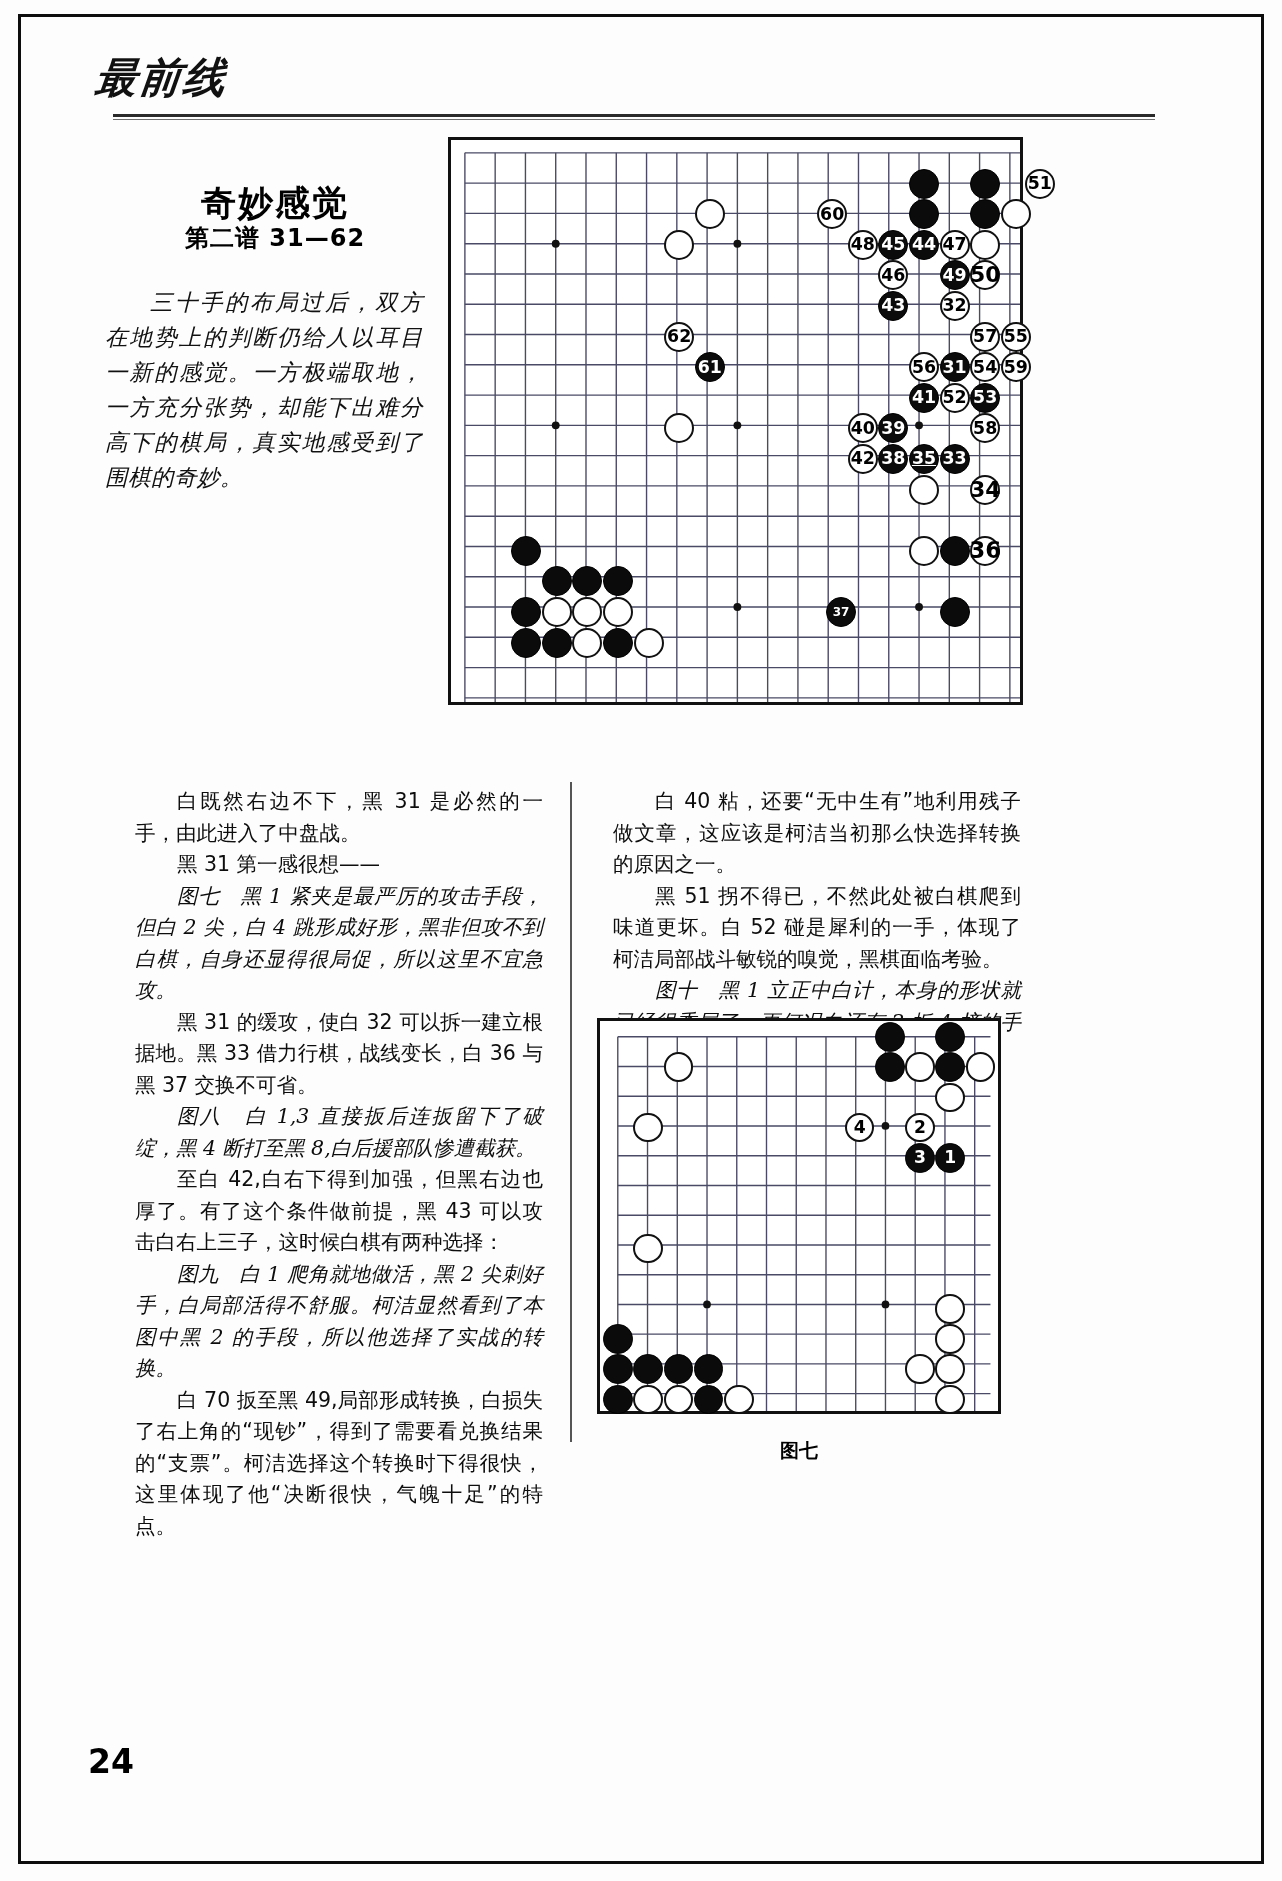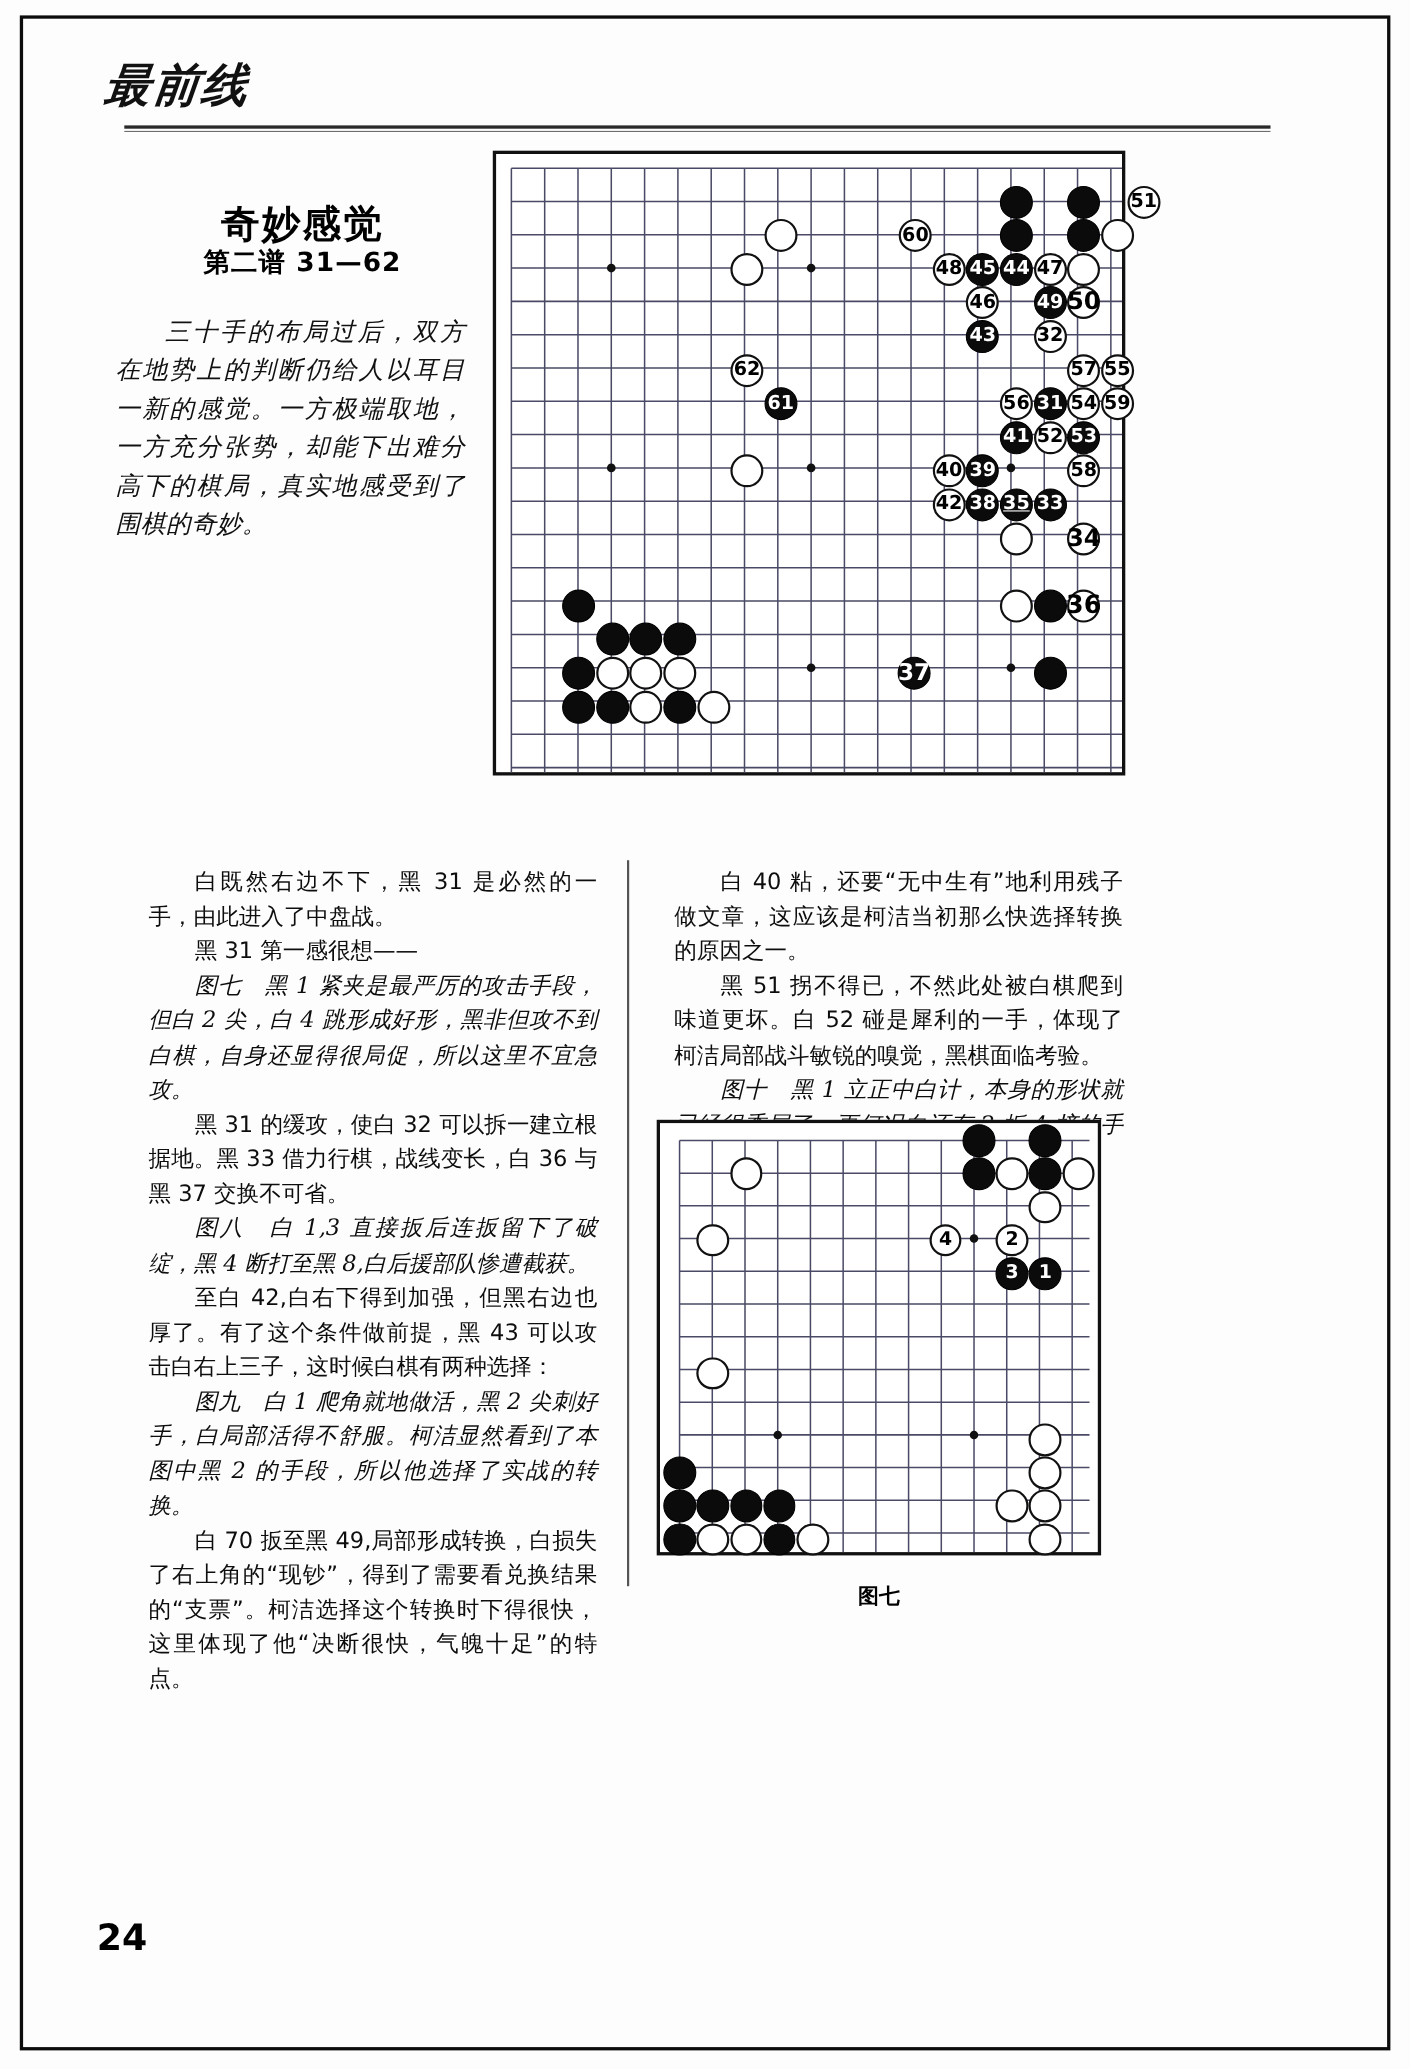--- a/index.html
+++ b/index.html
@@ -284,21 +284,21 @@
         <div class="stone black" style="width: 29.988px; height: 29.988px; left: 488.606px; top: 304.006px; font-size: 17.393px;">33</div>
         <div class="stone white" style="width: 29.988px; height: 29.988px; left: 458.006px; top: 334.606px; font-size: 17.393px;"></div>
         <div class="stone white" style="width: 29.988px; height: 29.988px; left: 519.206px; top: 334.606px; font-size: 22px;">34</div>
         <div class="stone white" style="width: 29.988px; height: 29.988px; left: 458.006px; top: 395.806px; font-size: 17.393px;"></div>
         <div class="stone black" style="width: 29.988px; height: 29.988px; left: 488.606px; top: 395.806px; font-size: 17.393px;"></div>
         <div class="stone white" style="width: 29.988px; height: 29.988px; left: 519.206px; top: 395.806px; font-size: 23px;">36</div>
         <div class="stone black" style="width: 29.988px; height: 29.988px; left: 60.206px; top: 395.806px; font-size: 17.393px;"></div>
         <div class="stone black" style="width: 29.988px; height: 29.988px; left: 90.806px; top: 426.406px; font-size: 17.393px;"></div>
         <div class="stone black" style="width: 29.988px; height: 29.988px; left: 121.406px; top: 426.406px; font-size: 17.393px;"></div>
         <div class="stone black" style="width: 29.988px; height: 29.988px; left: 152.006px; top: 426.406px; font-size: 17.393px;"></div>
-        <div class="stone black" style="width: 29.988px; height: 29.988px; left: 365px; top: 457.006px; font-size: 21px;">37</div>
+        <div class="stone black" style="width: 29.988px; height: 29.988px; left: 375px; top: 457.006px; font-size: 12px;">37</div>
         <div class="stone black" style="width: 29.988px; height: 29.988px; left: 488.606px; top: 457.006px; font-size: 17.393px;"></div>
         <div class="stone black" style="width: 29.988px; height: 29.988px; left: 60.206px; top: 457.006px; font-size: 17.393px;"></div>
         <div class="stone white" style="width: 29.988px; height: 29.988px; left: 90.806px; top: 457.006px; font-size: 17.393px;"></div>
         <div class="stone white" style="width: 29.988px; height: 29.988px; left: 121.406px; top: 457.006px; font-size: 17.393px;"></div>
         <div class="stone white" style="width: 29.988px; height: 29.988px; left: 152.006px; top: 457.006px; font-size: 17.393px;"></div>
         <div class="stone black" style="width: 29.988px; height: 29.988px; left: 60.206px; top: 487.606px; font-size: 17.393px;"></div>
         <div class="stone black" style="width: 29.988px; height: 29.988px; left: 90.806px; top: 487.606px; font-size: 17.393px;"></div>
         <div class="stone white" style="width: 29.988px; height: 29.988px; left: 121.406px; top: 487.606px; font-size: 17.393px;"></div>
         <div class="stone black" style="width: 29.988px; height: 29.988px; left: 152.006px; top: 487.606px; font-size: 17.393px;"></div>
         <div class="stone white" style="width: 29.988px; height: 29.988px; left: 182.606px; top: 487.606px; font-size: 17.393px;"></div>

